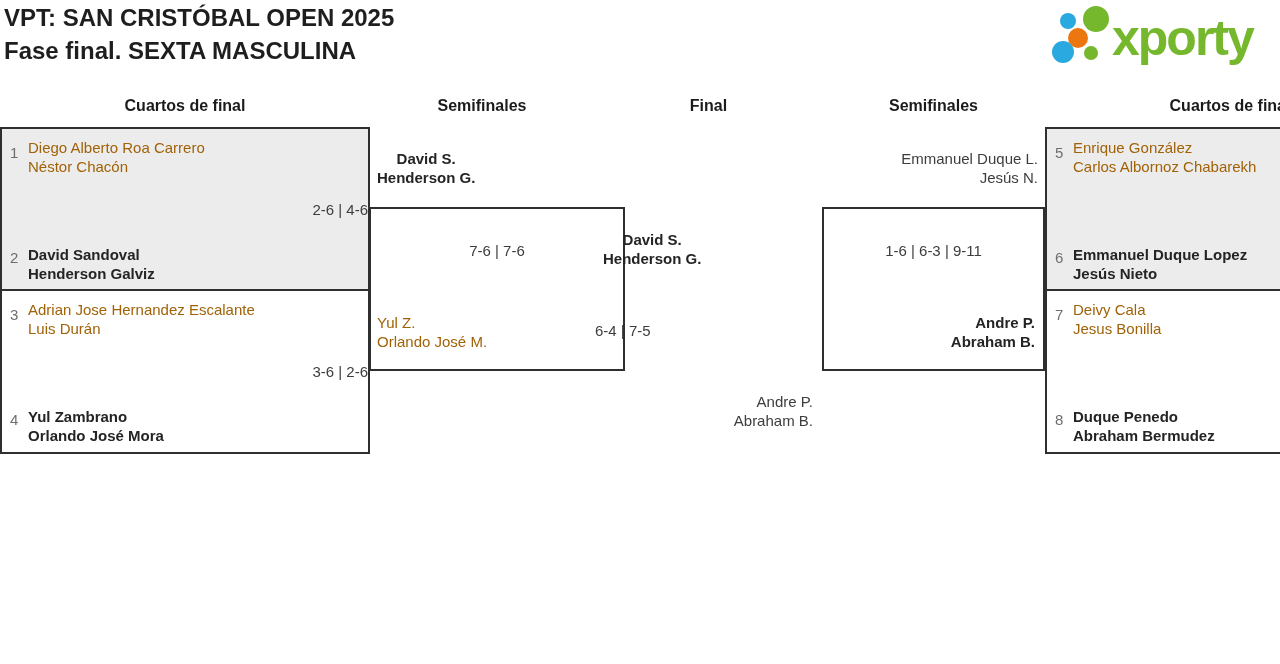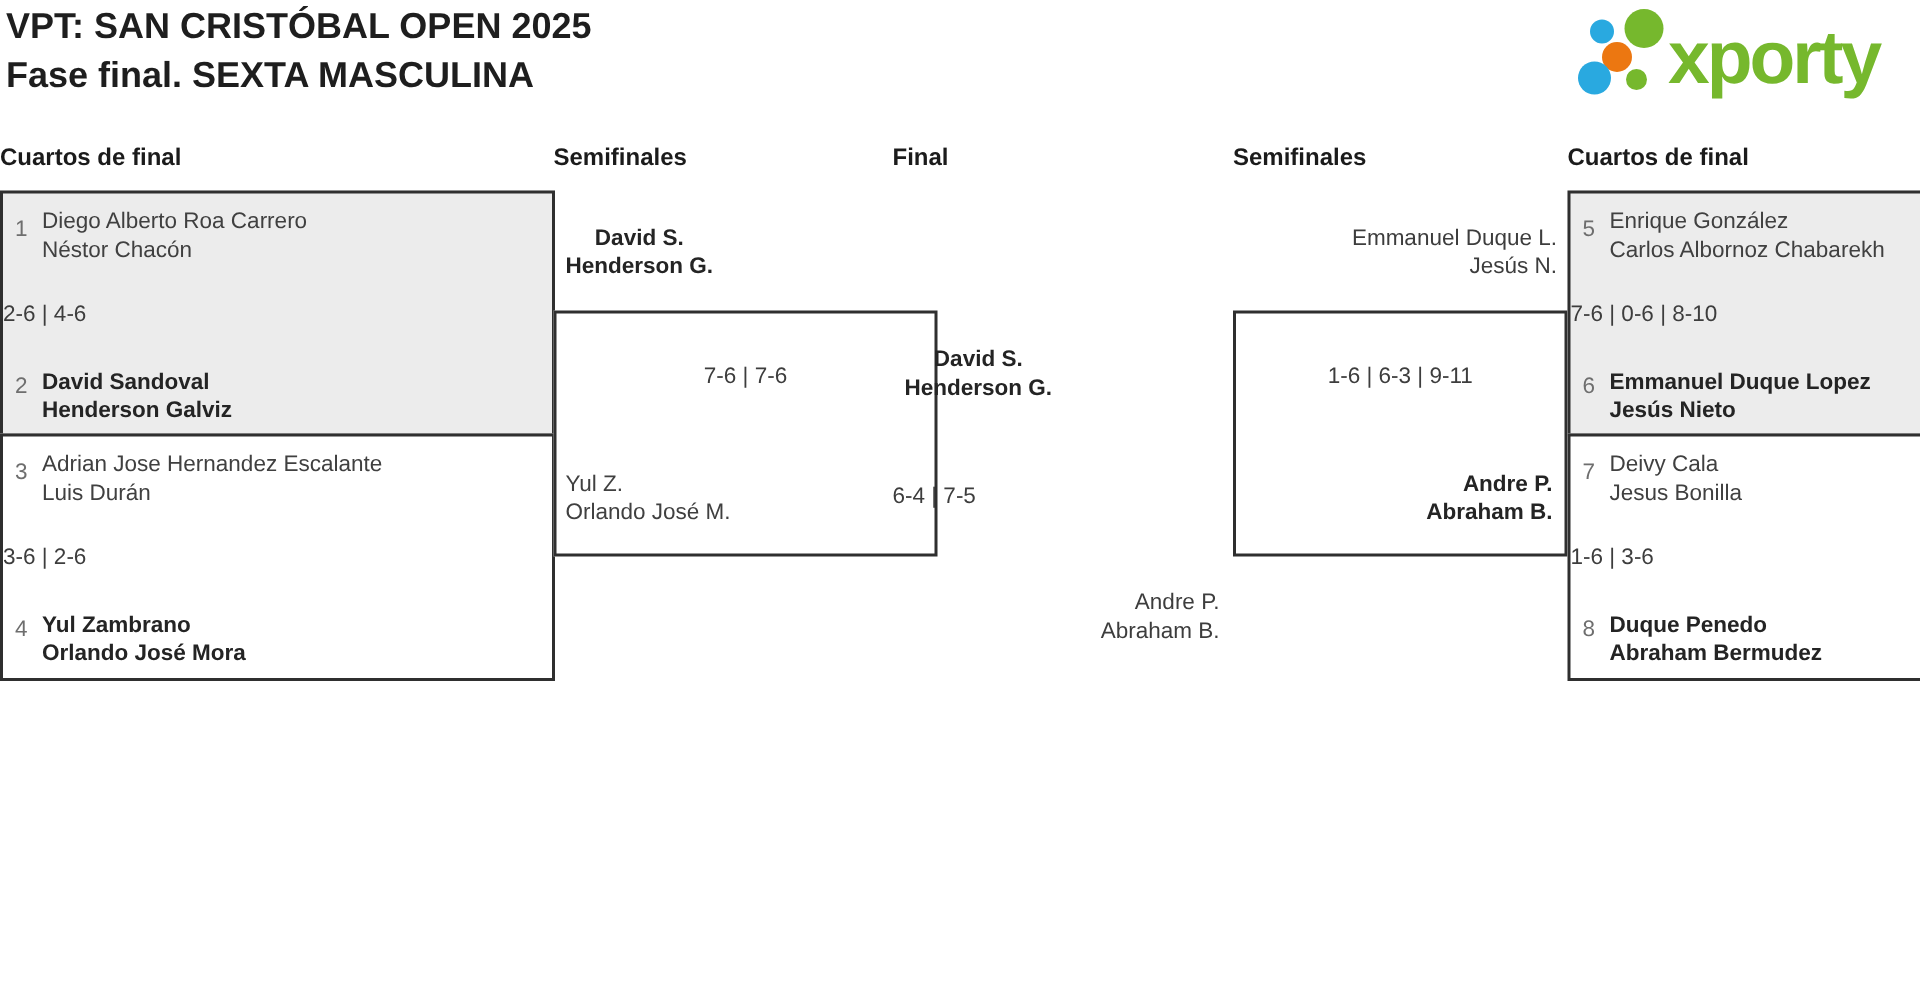--- a/index.html
+++ b/index.html
@@ -33,21 +33,21 @@
   .logo-text {
     position:absolute; left:64px; top:10px;
     font-size:50px; line-height:52px; font-weight:800;
     letter-spacing:-2px; color:#76b82d; white-space:nowrap;
   }
 
   
   .colh {
     position:absolute; top:97px;
     font-size:16px; font-weight:600; color:#1b1b1b;
-    text-align:left; white-space:nowrap; overflow:visible;
+    text-align:center; white-space:nowrap; overflow:visible;
   }
   .colh-1 { left:0;      width:370px; }
   .colh-2 { left:369px;  width:226px; }
   .colh-3 { left:595px;  width:227px; }
   .colh-4 { left:822px;  width:223px; }
   .colh-5 { left:1045px; width:370px; }
 
   
   .match {
     position:absolute;
@@ -57,30 +57,30 @@
   .match.shaded { background:#ececec; }
   .qf { width:370px; height:164px; }
   .qf-1 { left:0;      top:127px; }
   .qf-2 { left:0;      top:289px; height:165px; }
   .qf-3 { left:1045px; top:127px; width:372px; }
   .qf-4 { left:1045px; top:289px; width:372px; height:165px; }
   .sf { height:164px; }
   .sf-left  { left:369px; top:207px; width:256px; }
   .sf-right { left:822px; top:207px; width:223px; }
 
-  .team { font-size:15px; line-height:19px; color:#404040; white-space:nowrap; }
+  .team { font-size:15px; line-height:19px; color:#a16207; white-space:nowrap; }
   .team.winner { font-weight:700; color:#242424; }
   .seed { position:absolute; font-size:15px; color:#6e6e6e; }
   .score { position:absolute; font-size:15px; color:#3d3d3d; white-space:nowrap; }
 
   .qf .team-top    { position:absolute; left:26px; top:9px; }
   .qf .team-bottom { position:absolute; left:26px; top:116px; }
   .qf .seed-top    { left:8px; top:15px; }
   .qf .seed-bottom { left:8px; top:120px; }
-  .qf .score       { left:0; top:72px; width:366px; text-align:left; }
+  .qf .score       { left:0; top:72px; width:366px; text-align:right; }
 
   .sf .score { left:0; top:33px; width:100%; text-align:center; }
   .sf-left  .team-bottom { position:absolute; left:6px;  top:104px; }
   .sf-right .team-bottom { position:absolute; right:8px; top:104px; text-align:right; }
 
   
   .float-team { position:absolute; font-size:15px; line-height:19px; white-space:nowrap;text-align:center; }
   .sf-left-winner   { left:377px; top:149px; font-weight:700; color:#242424; }
   .sf-right-loser   { right:242px; top:149px; text-align:right; color:#3d3d3d; }
   .final-winner     { left:603px; top:230px; font-weight:700; color:#242424; }

